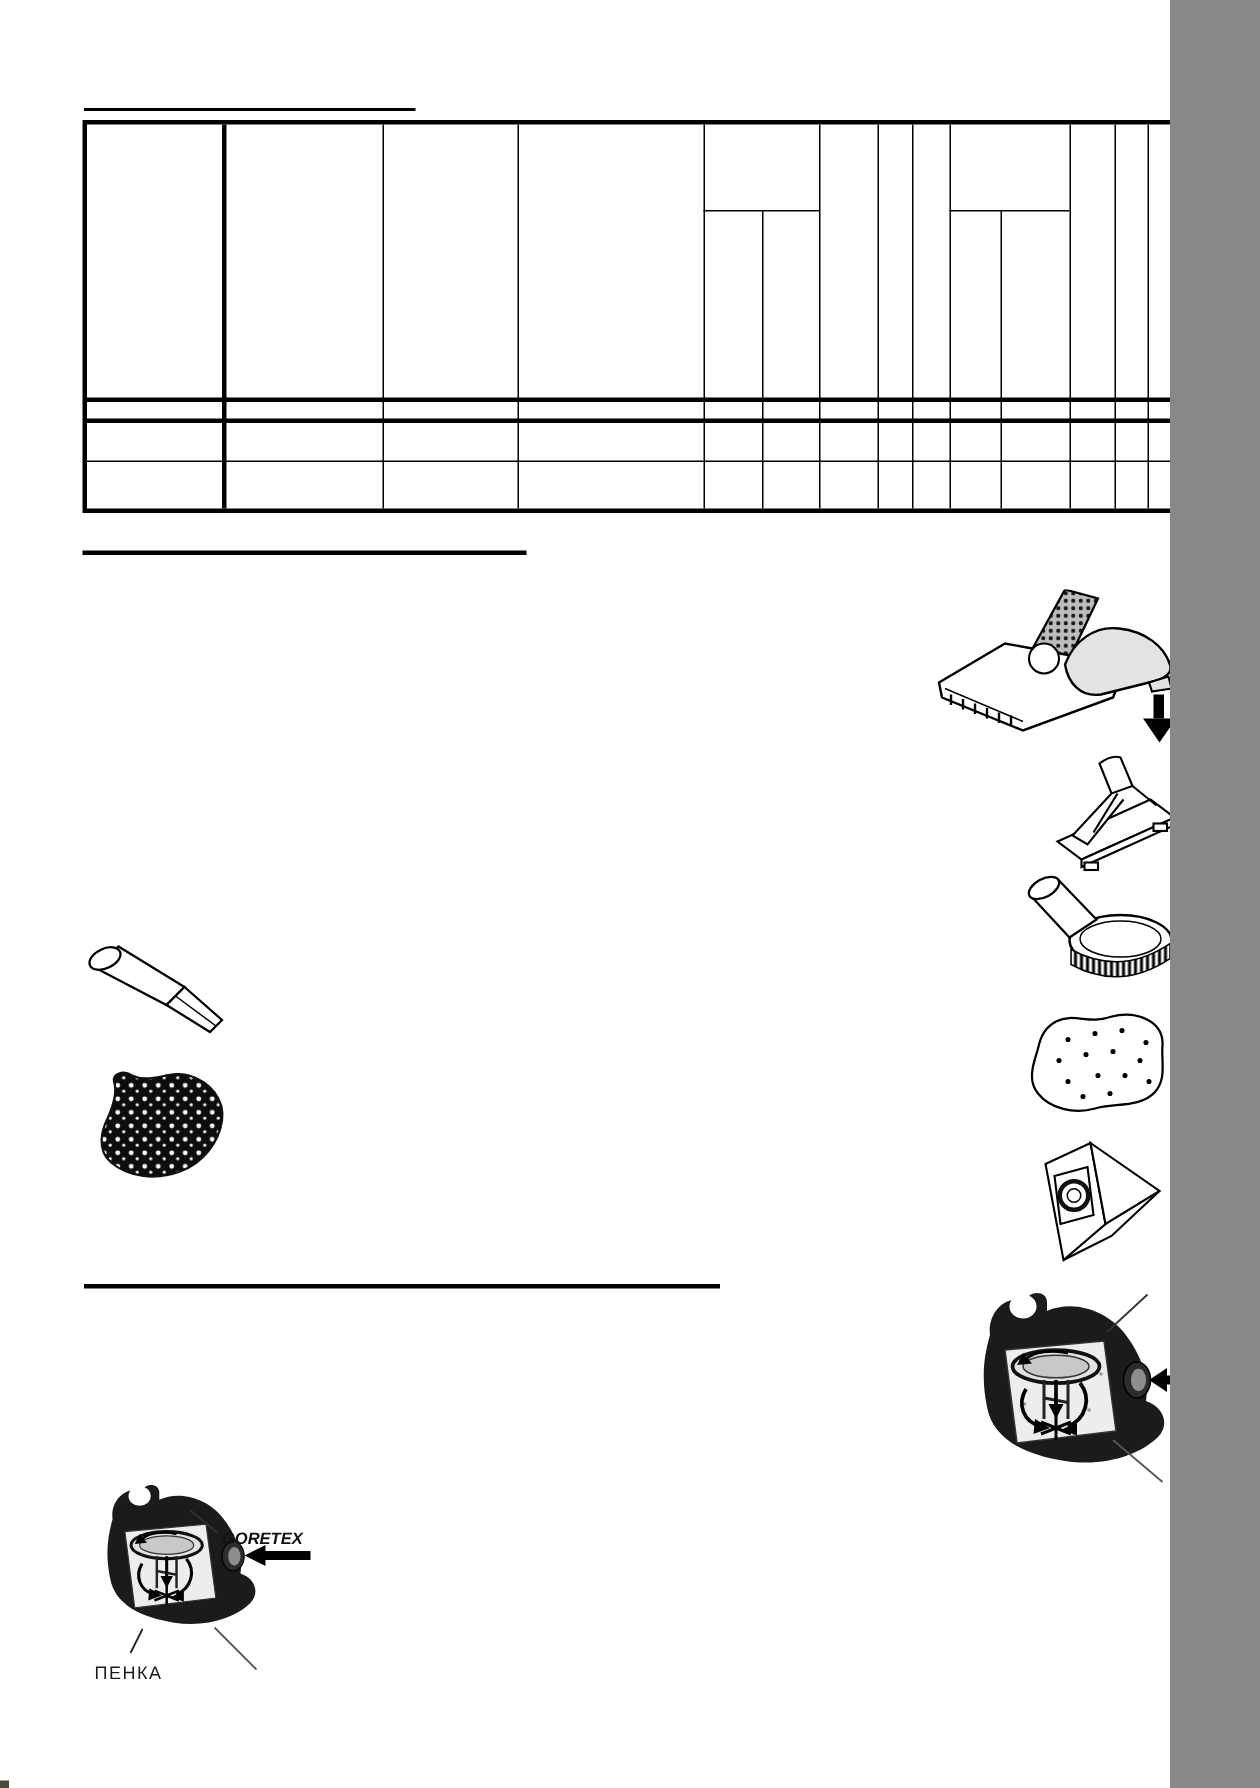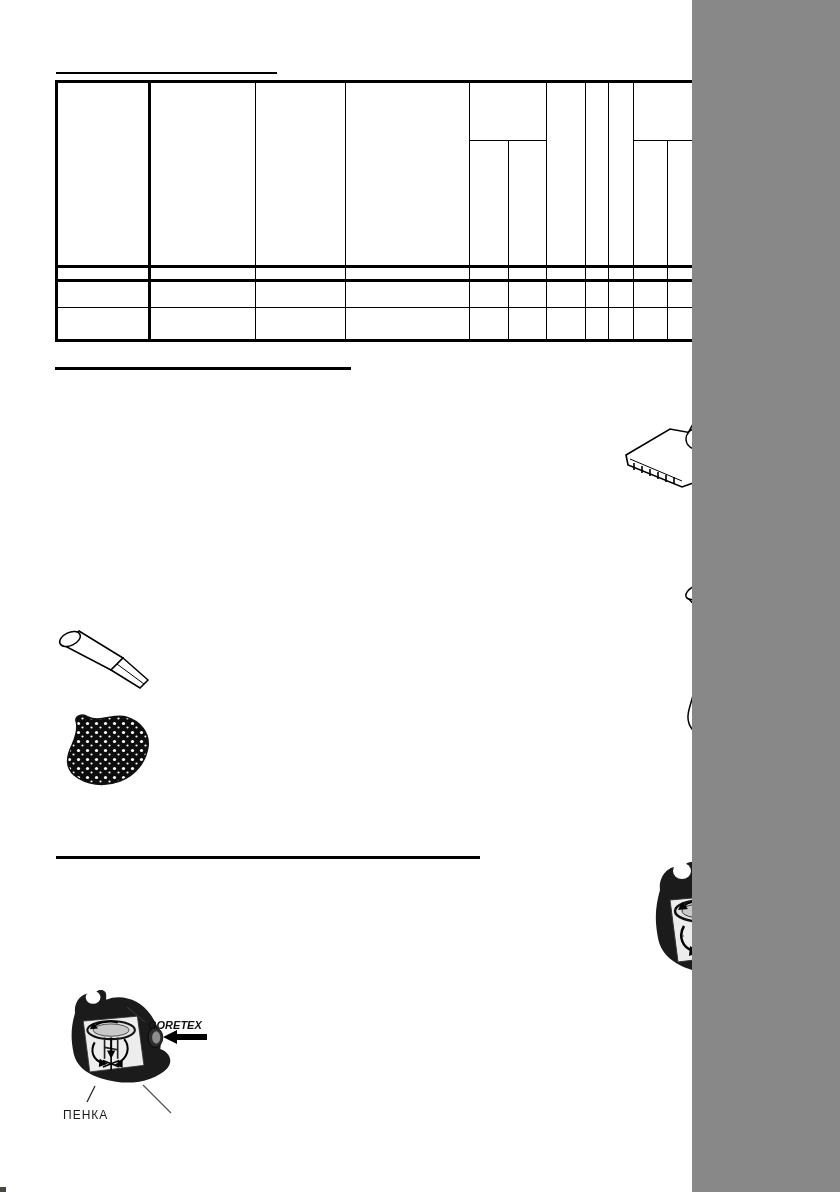--- a/index.html
+++ b/index.html
@@ -1,17 +1,17 @@
 <!DOCTYPE html>
 <html><head>
 <meta charset="utf-8">
 <style>
   html,body{margin:0;padding:0;background:#888;}
   #page{
-    position:relative;width:692px;height:1192px;background:#fff;
+    position:relative;width:780px;height:1192px;background:#fff;
     font-family:"Liberation Sans",sans-serif;overflow:hidden;
   }
   .hline{position:absolute;background:#000;}
   
   #spec-table{
     position:absolute;left:55px;top:80px;width:735px;height:262px;
     border:3px solid #000;box-sizing:border-box;
   }
   .tl{position:absolute;background:#000;}
   

